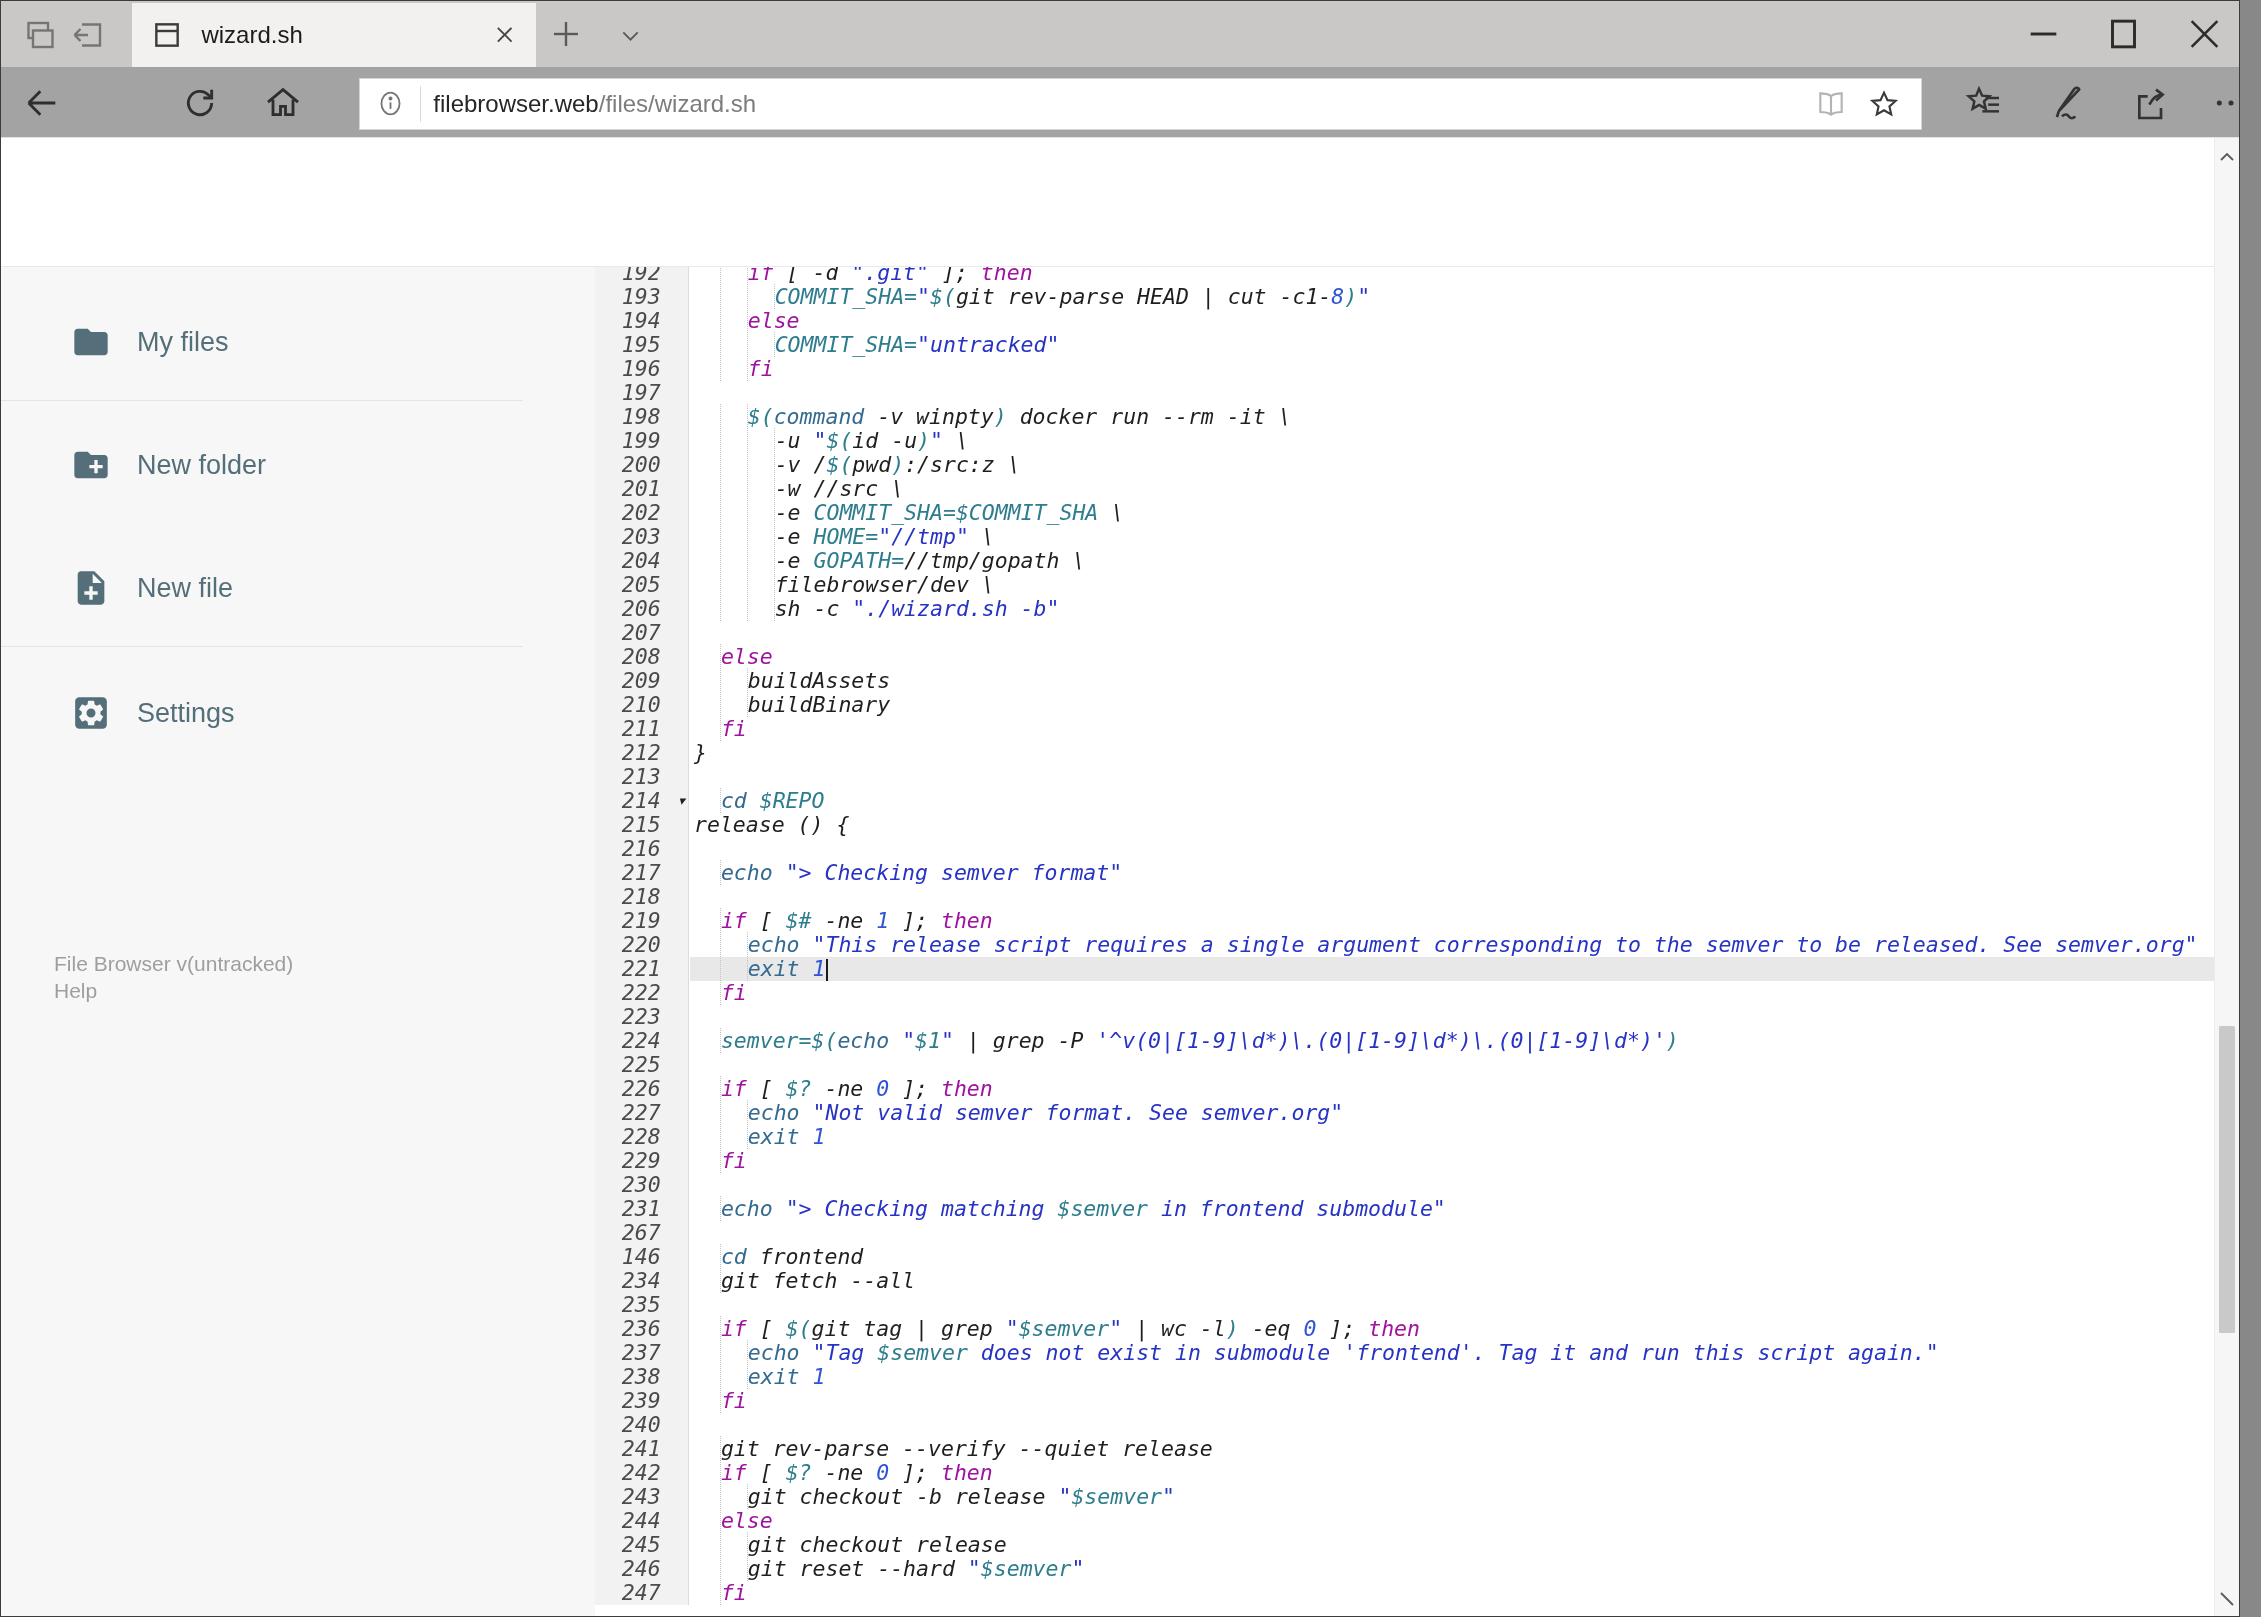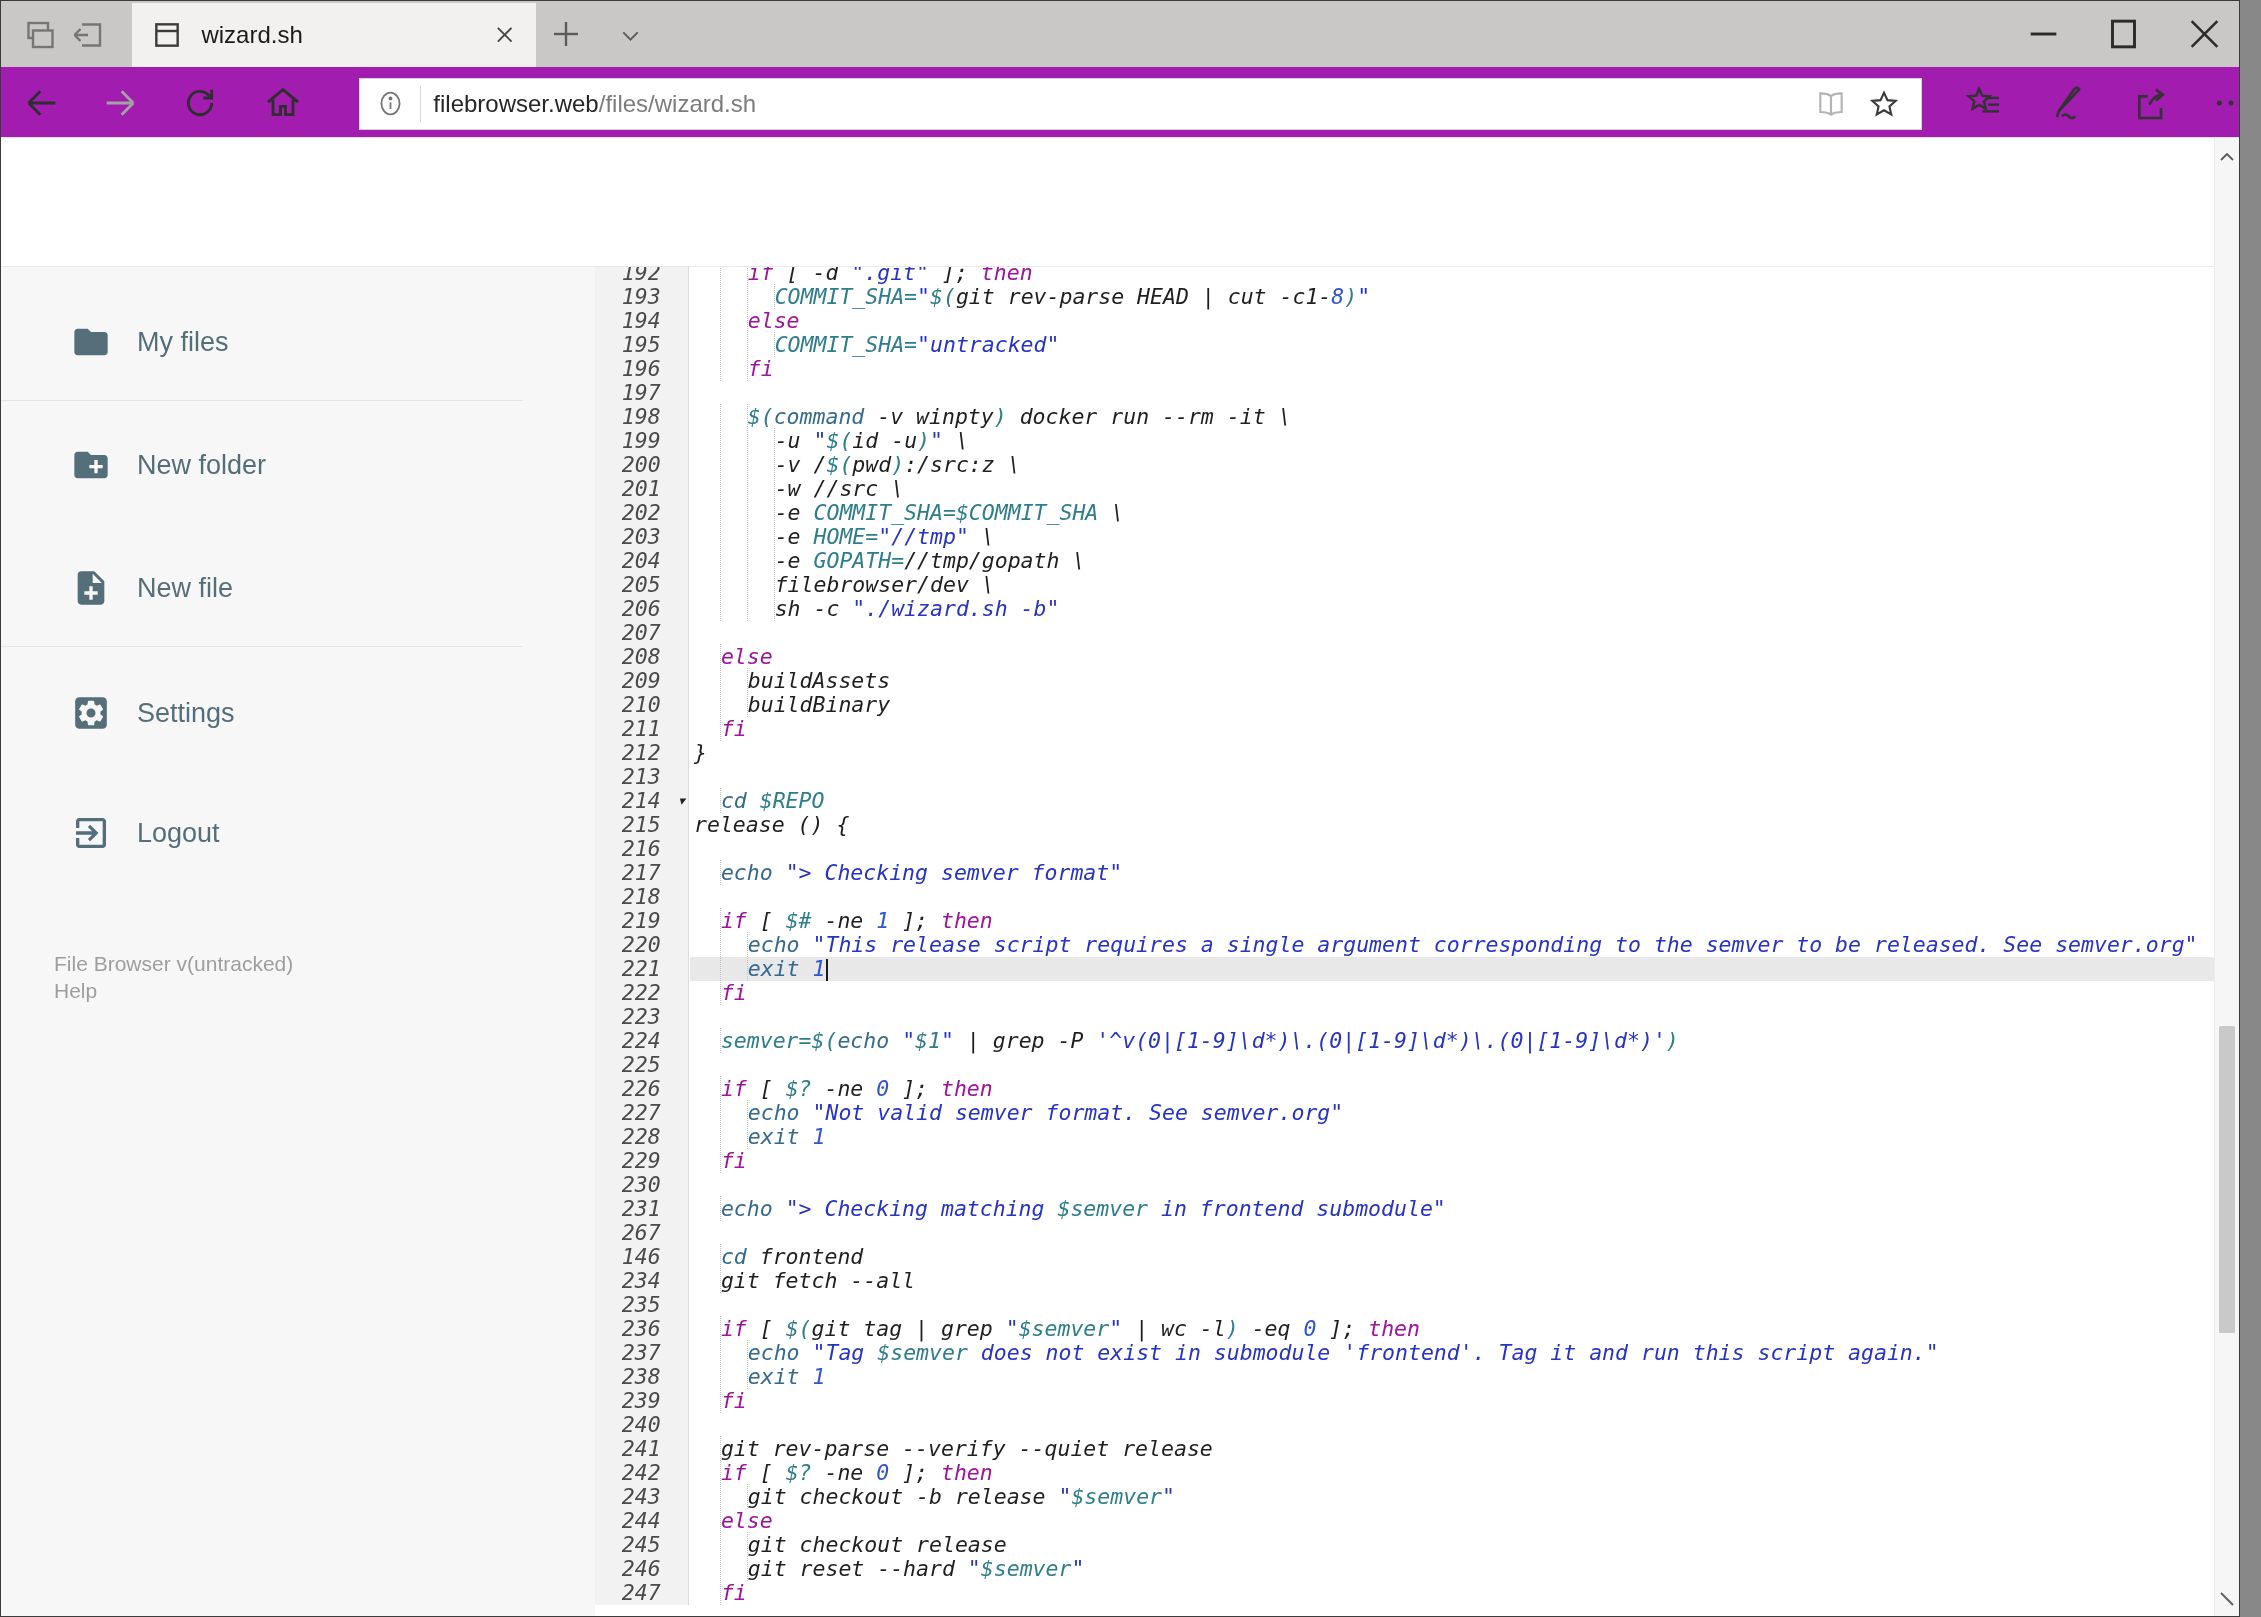--- a/index.html
+++ b/index.html
@@ -13,21 +13,21 @@
   .tabstrip{position:absolute;left:0;top:0;width:100%;height:66px;background:#c9c8c7;}
   .tabstrip .edge-ic{position:absolute;top:16px;width:36px;height:36px;color:#757575;}
   .tab{position:absolute;left:131px;top:1.6px;width:404px;height:65px;background:#f2f1f0;display:flex;align-items:center;}
   .tab-ic{width:32px;height:32px;margin-left:19.4px;color:#3b3b3b;flex:none;}
   .tab-title{margin-left:18px;font-size:24px;color:#1b1b1b;flex:1;white-space:nowrap;overflow:hidden;}
   .tab-close{width:27.4px;height:27.4px;margin-right:18px;color:#444;flex:none;}
   .newtab{position:absolute;left:547px;top:14.5px;width:36px;height:36px;color:#5a5a5a;}
   .tabmenu{position:absolute;left:615px;top:22.6px;width:29px;height:24px;color:#5a5a5a;}
   .winctrl{position:absolute;top:11.3px;width:69px;height:44px;color:#2b2b2b;display:flex;align-items:center;justify-content:center;}
   
-  .navbar{position:absolute;left:0;top:66px;width:100%;height:71px;background:#a21caf;border-bottom:0.8px solid #e3e2e1;}
+  .navbar{position:absolute;left:0;top:66px;width:100%;height:71px;background:#a3a3a3;border-bottom:0.8px solid #e3e2e1;}
   .nav-ic{position:absolute;top:16px;width:40px;height:40px;color:#2e2e2e;}
   .urlbox{position:absolute;left:358px;top:10.5px;width:1563px;height:52px;background:#fff;border:0.8px solid #d4d4d4;display:flex;align-items:center;}
   .url-info{width:29px;height:29px;margin-left:16px;color:#767676;flex:none;}
   .url-sep{width:0.8px;height:36px;background:#dadada;margin-left:14.5px;flex:none;}
   .url-text{margin-left:13px;font-size:24px;white-space:nowrap;flex:1;}
   .url-host{color:#262626;}
   .url-path{color:#7c7c7c;}
   .url-ic{width:32px;height:32px;margin-right:21px;flex:none;}
   
   .appheader{position:absolute;left:0;top:137px;width:100%;height:129px;background:#fff;border-bottom:0.8px solid #e9e9e9;}
@@ -321,28 +321,20 @@
       <div class="side-item" style="top:420px">
         <span class="si-ic">
           <svg viewBox="0 0 24 24">
               <rect x="2.5" y="2.5" width="19" height="19" rx="2.5" fill="currentColor"></rect>
               <path fill="#f7f7f7" d="M17.6 12.7c0-.2.1-.5.1-.7s0-.5-.1-.7l1.5-1.2c.1-.1.2-.3.1-.5l-1.5-2.5c-.1-.2-.3-.2-.5-.2l-1.8.7c-.4-.3-.8-.5-1.2-.7l-.3-1.9c0-.2-.2-.3-.4-.3h-2.9c-.2 0-.3.1-.4.3l-.3 1.9c-.4.2-.8.4-1.2.7l-1.8-.7c-.2-.1-.4 0-.5.2L4.9 9.6c-.1.2-.1.4.1.5l1.5 1.2c0 .2-.1.5-.1.7s0 .5.1.7l-1.5 1.2c-.1.1-.2.3-.1.5l1.5 2.5c.1.2.3.2.5.2l1.8-.7c.4.3.8.5 1.2.7l.3 1.9c0 .2.2.3.4.3h2.9c.2 0 .4-.1.4-.3l.3-1.9c.4-.2.8-.4 1.2-.7l1.8.7c.2.1.4 0 .5-.2l1.5-2.5c.1-.2.1-.4-.1-.5l-1.5-1.2zM12 14.7a2.7 2.7 0 1 1 0-5.4 2.7 2.7 0 0 1 0 5.4z"></path>
             </svg>
         </span>
         <span class="si-label">Settings</span>
       </div>
 
-      <div class="side-item" style="top:540px">
-        <span class="si-ic">
-          <svg viewBox="0 0 24 24" fill="currentColor">
-              <path d="M10.09 15.59L11.5 17l5-5-5-5-1.41 1.41L12.67 11H3v2h9.67l-2.58 2.59zM19 3H5c-1.11 0-2 .9-2 2v4h2V5h14v14H5v-4H3v4c0 1.1.89 2 2 2h14c1.1 0 2-.9 2-2V5c0-1.1-.9-2-2-2z"></path>
-            </svg>
-        </span>
-        <span class="si-label">Logout</span>
-      </div>
 
       <div class="side-footer">
         <div>File Browser v(untracked)</div>
         <div>Help</div>
       </div>
     </div>
 
     <div class="editor">
       <div class="gutter">
           <div class="gut-line">192</div>

